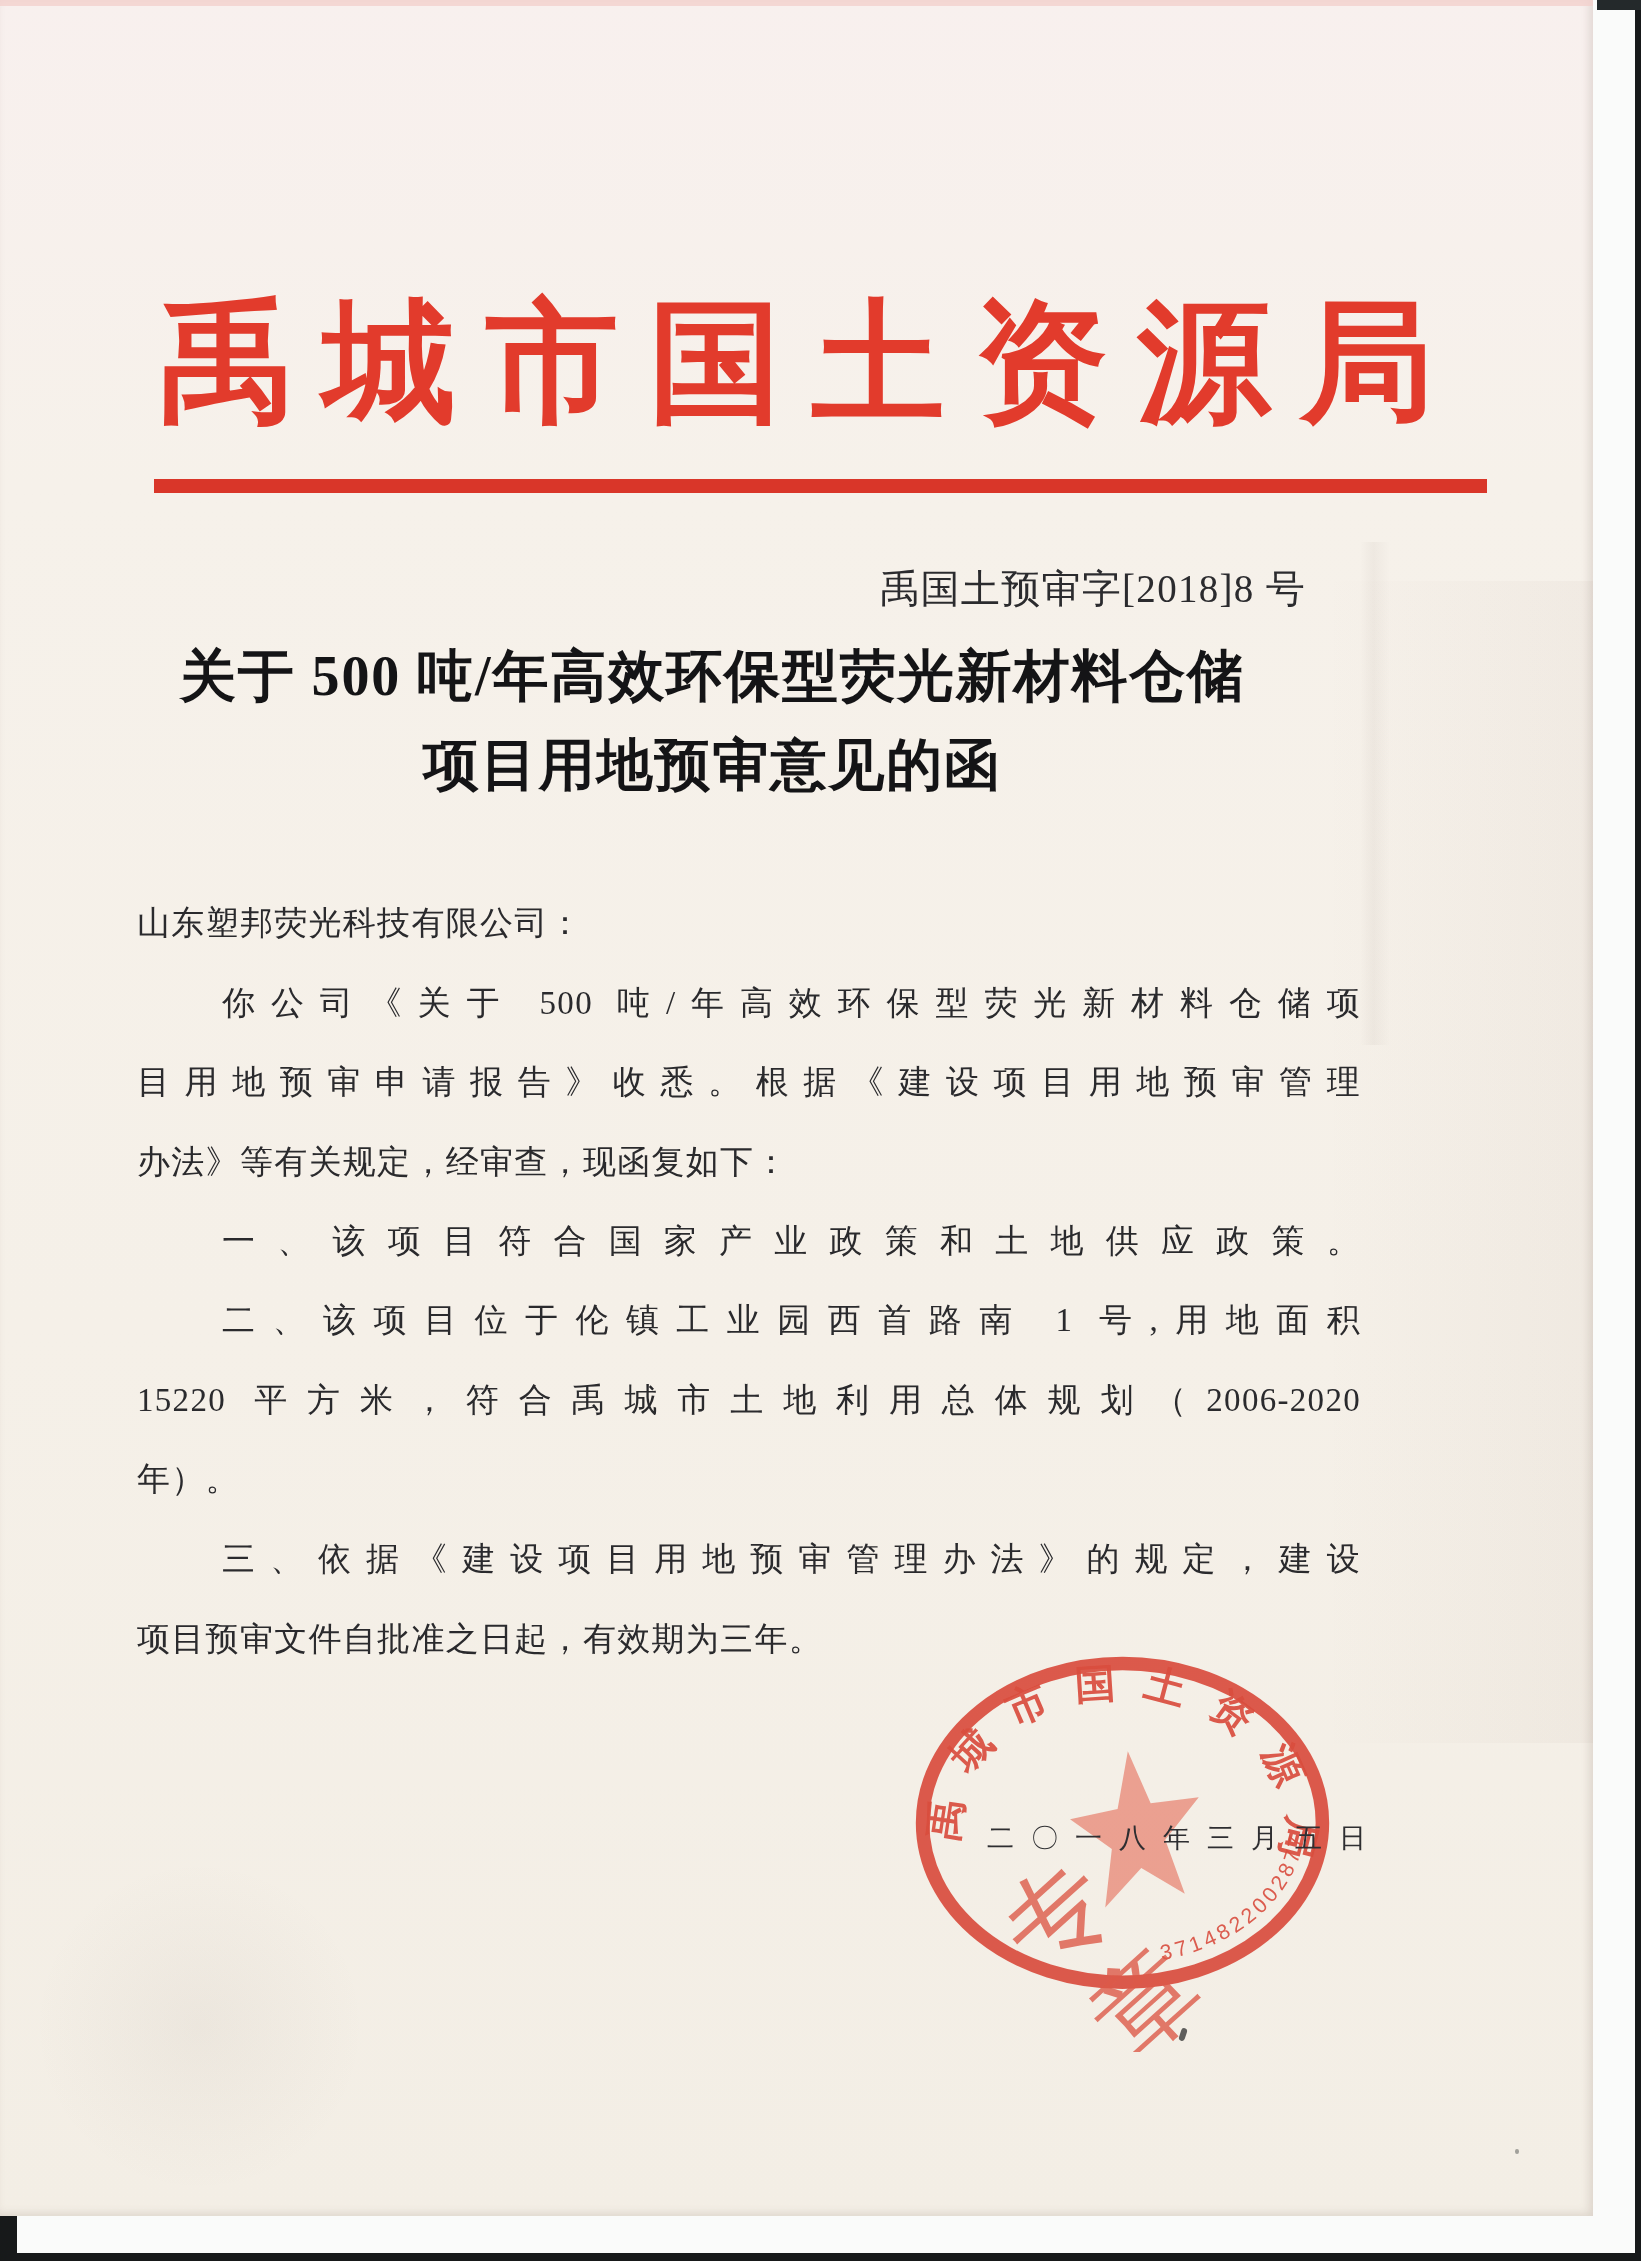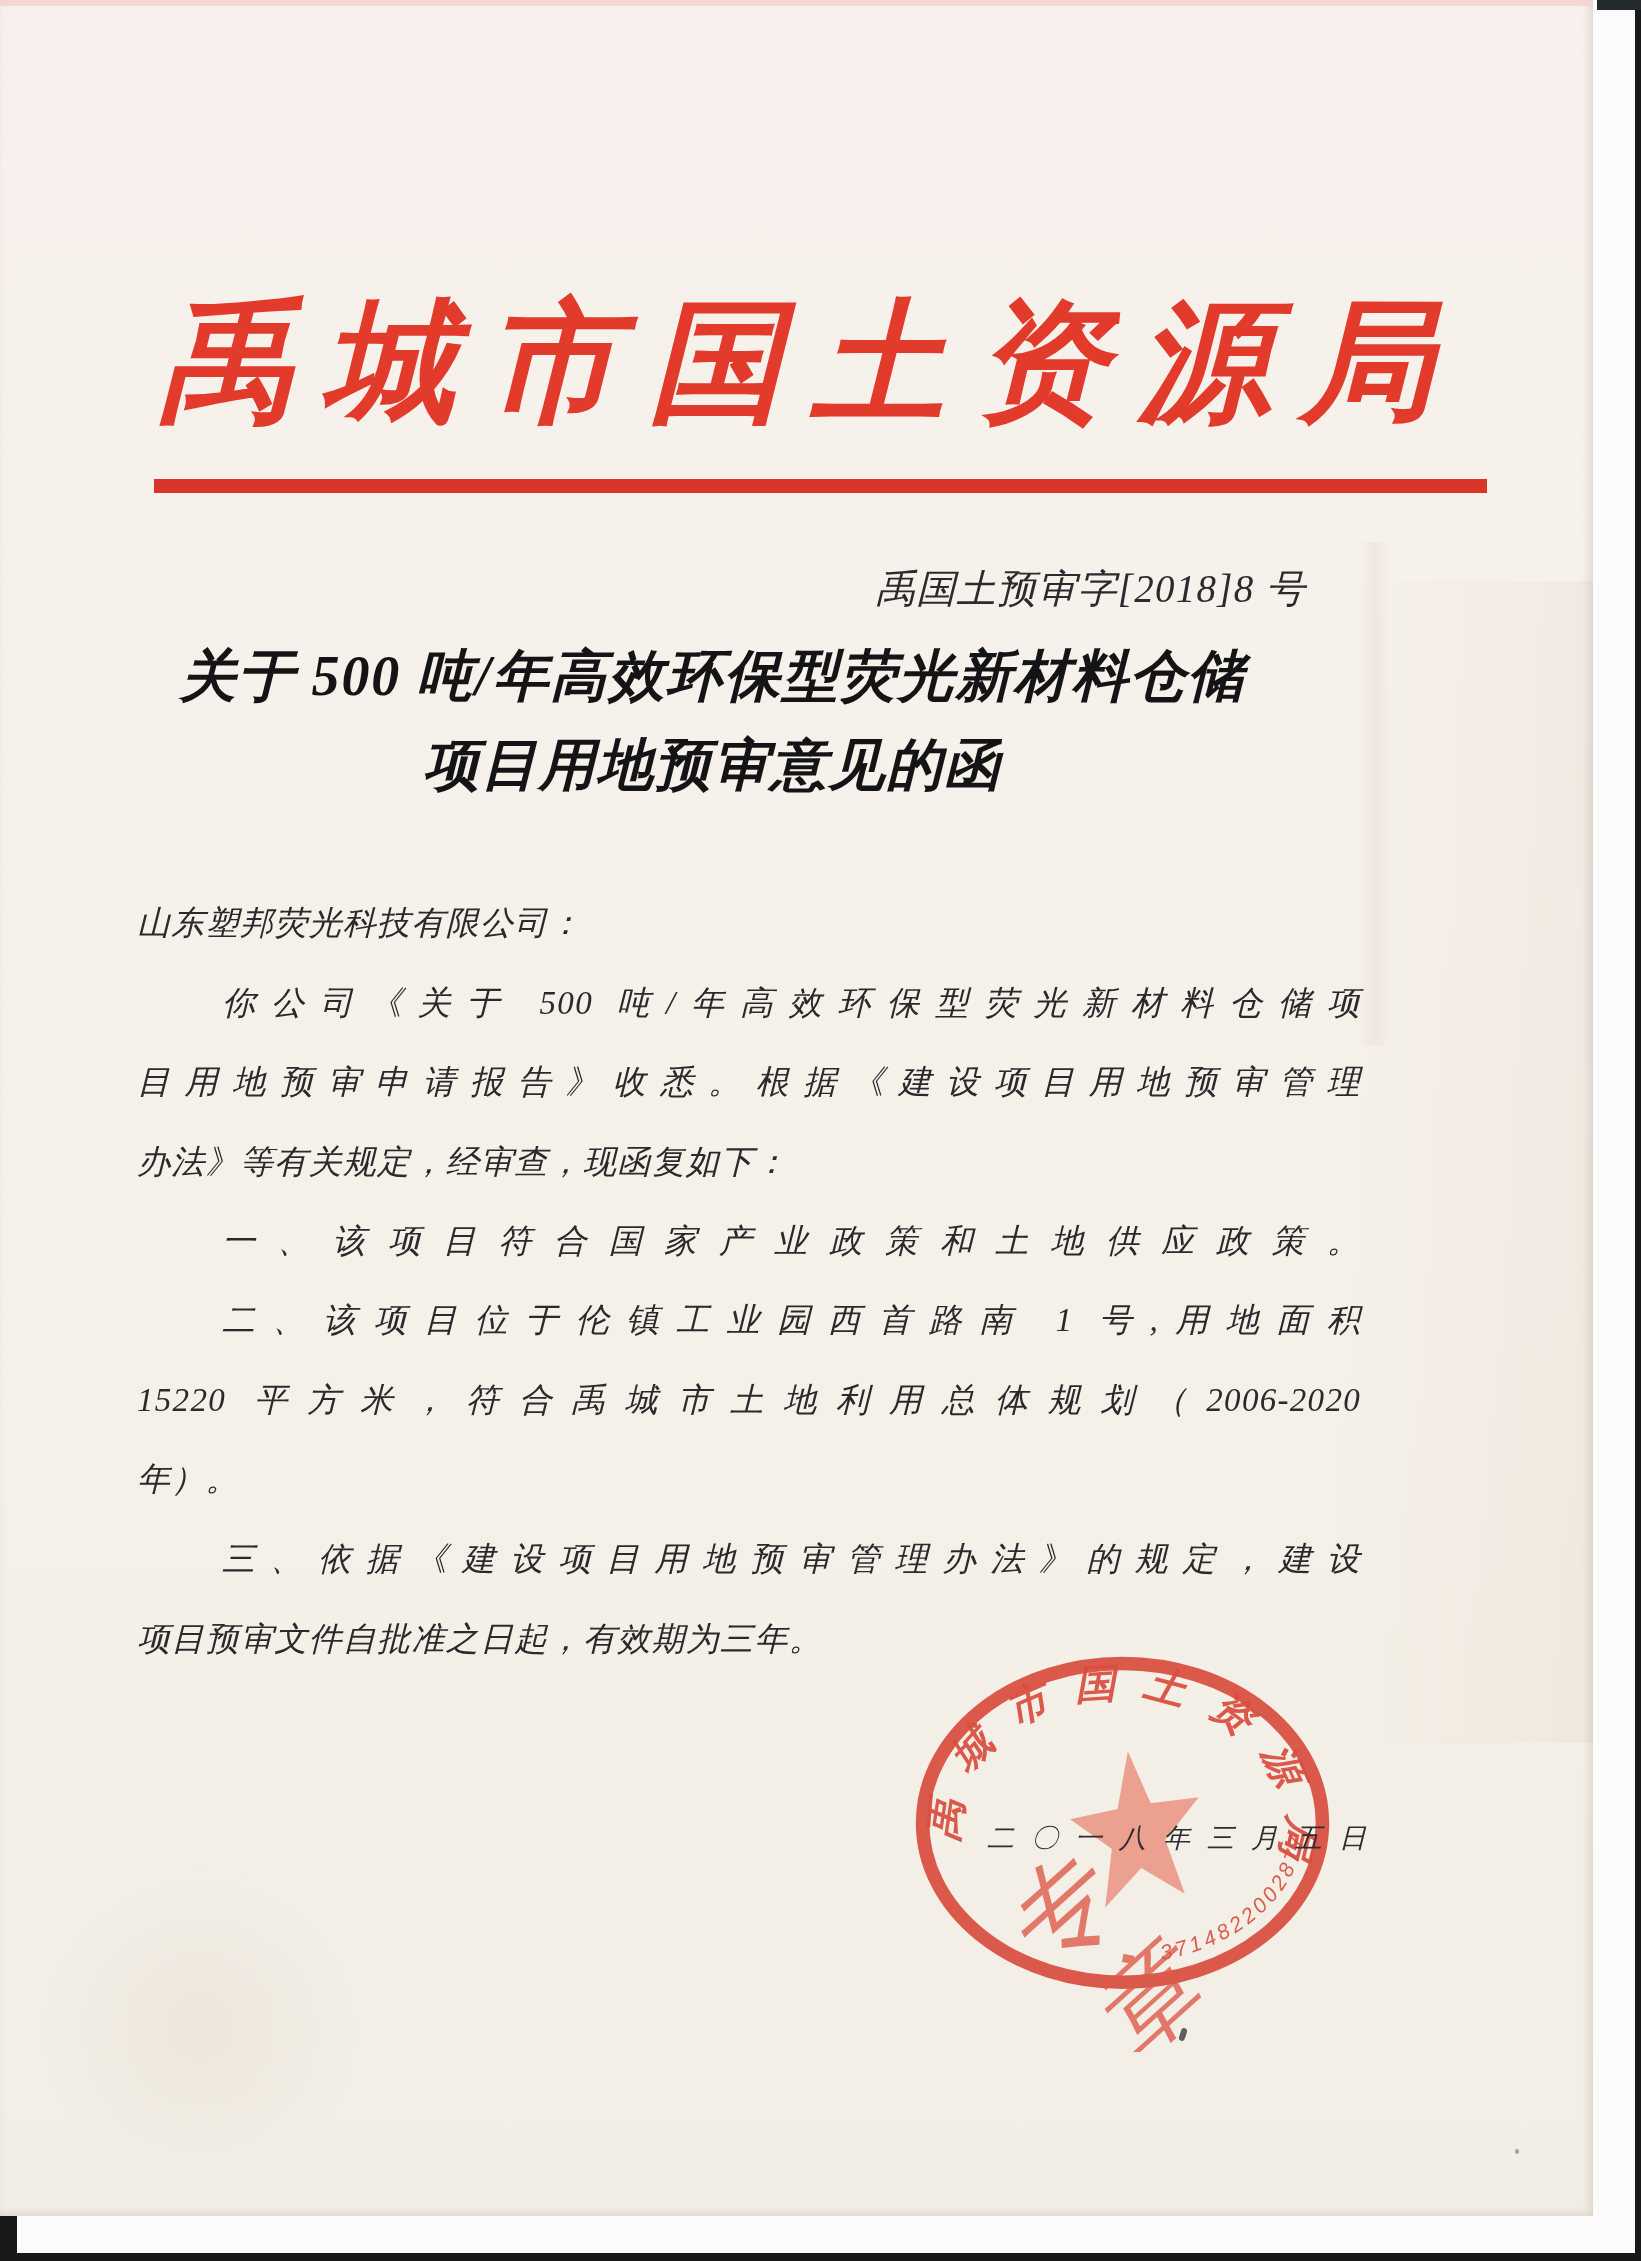--- a/index.html
+++ b/index.html
@@ -1,21 +1,21 @@
 <!DOCTYPE html>
 <html style="font-size:10.3px"><head>
 <meta charset="utf-8">
 <style>
   html,body{margin:0;padding:0;background:#17191a;}
   .scan{position:relative;width:1642px;height:2261px;background:#17191a;overflow:hidden;
         font-family:"Liberation Serif","DejaVu Serif",serif;}
   .backing{position:absolute;left:17px;top:0;width:1618px;height:2253px;background:#fafbfa;}
   .paper{position:absolute;left:0;top:0;width:1593px;height:2216px;overflow:hidden;
          background:linear-gradient(180deg,#f8f0ee 0%,#f6f1ea 22%,#f5f0e8 60%,#f3eee5 100%);
-         box-shadow:inset -3.9px -2.6px 9px rgba(120,100,90,.18);font-style:italic;}
+         box-shadow:inset -3.9px -2.6px 9px rgba(120,100,90,.18);}
   .top-edge{position:absolute;left:0;top:0;width:1593px;height:5.8px;background:#f3cfcb;opacity:.75;}
   .corner-nick{position:absolute;left:1597px;top:0;width:45px;height:9.7px;background:#24292b;z-index:6;}
 
   
   .crease-v{position:absolute;left:1360px;top:542px;width:30px;height:503px;
             background:linear-gradient(90deg,rgba(0,0,0,0) 0%,rgba(90,70,60,.05) 45%,rgba(0,0,0,0) 100%);}
   .crease-d{position:absolute;left:19.4px;top:1846px;width:361px;height:361px;transform:rotate(28deg);
             background:radial-gradient(ellipse at center,rgba(100,80,70,.05) 0%,rgba(0,0,0,0) 65%);}
   .shade-r{position:absolute;right:0;top:581px;width:271px;height:1162px;
            background:linear-gradient(90deg,rgba(0,0,0,0),rgba(140,110,95,.05));}

